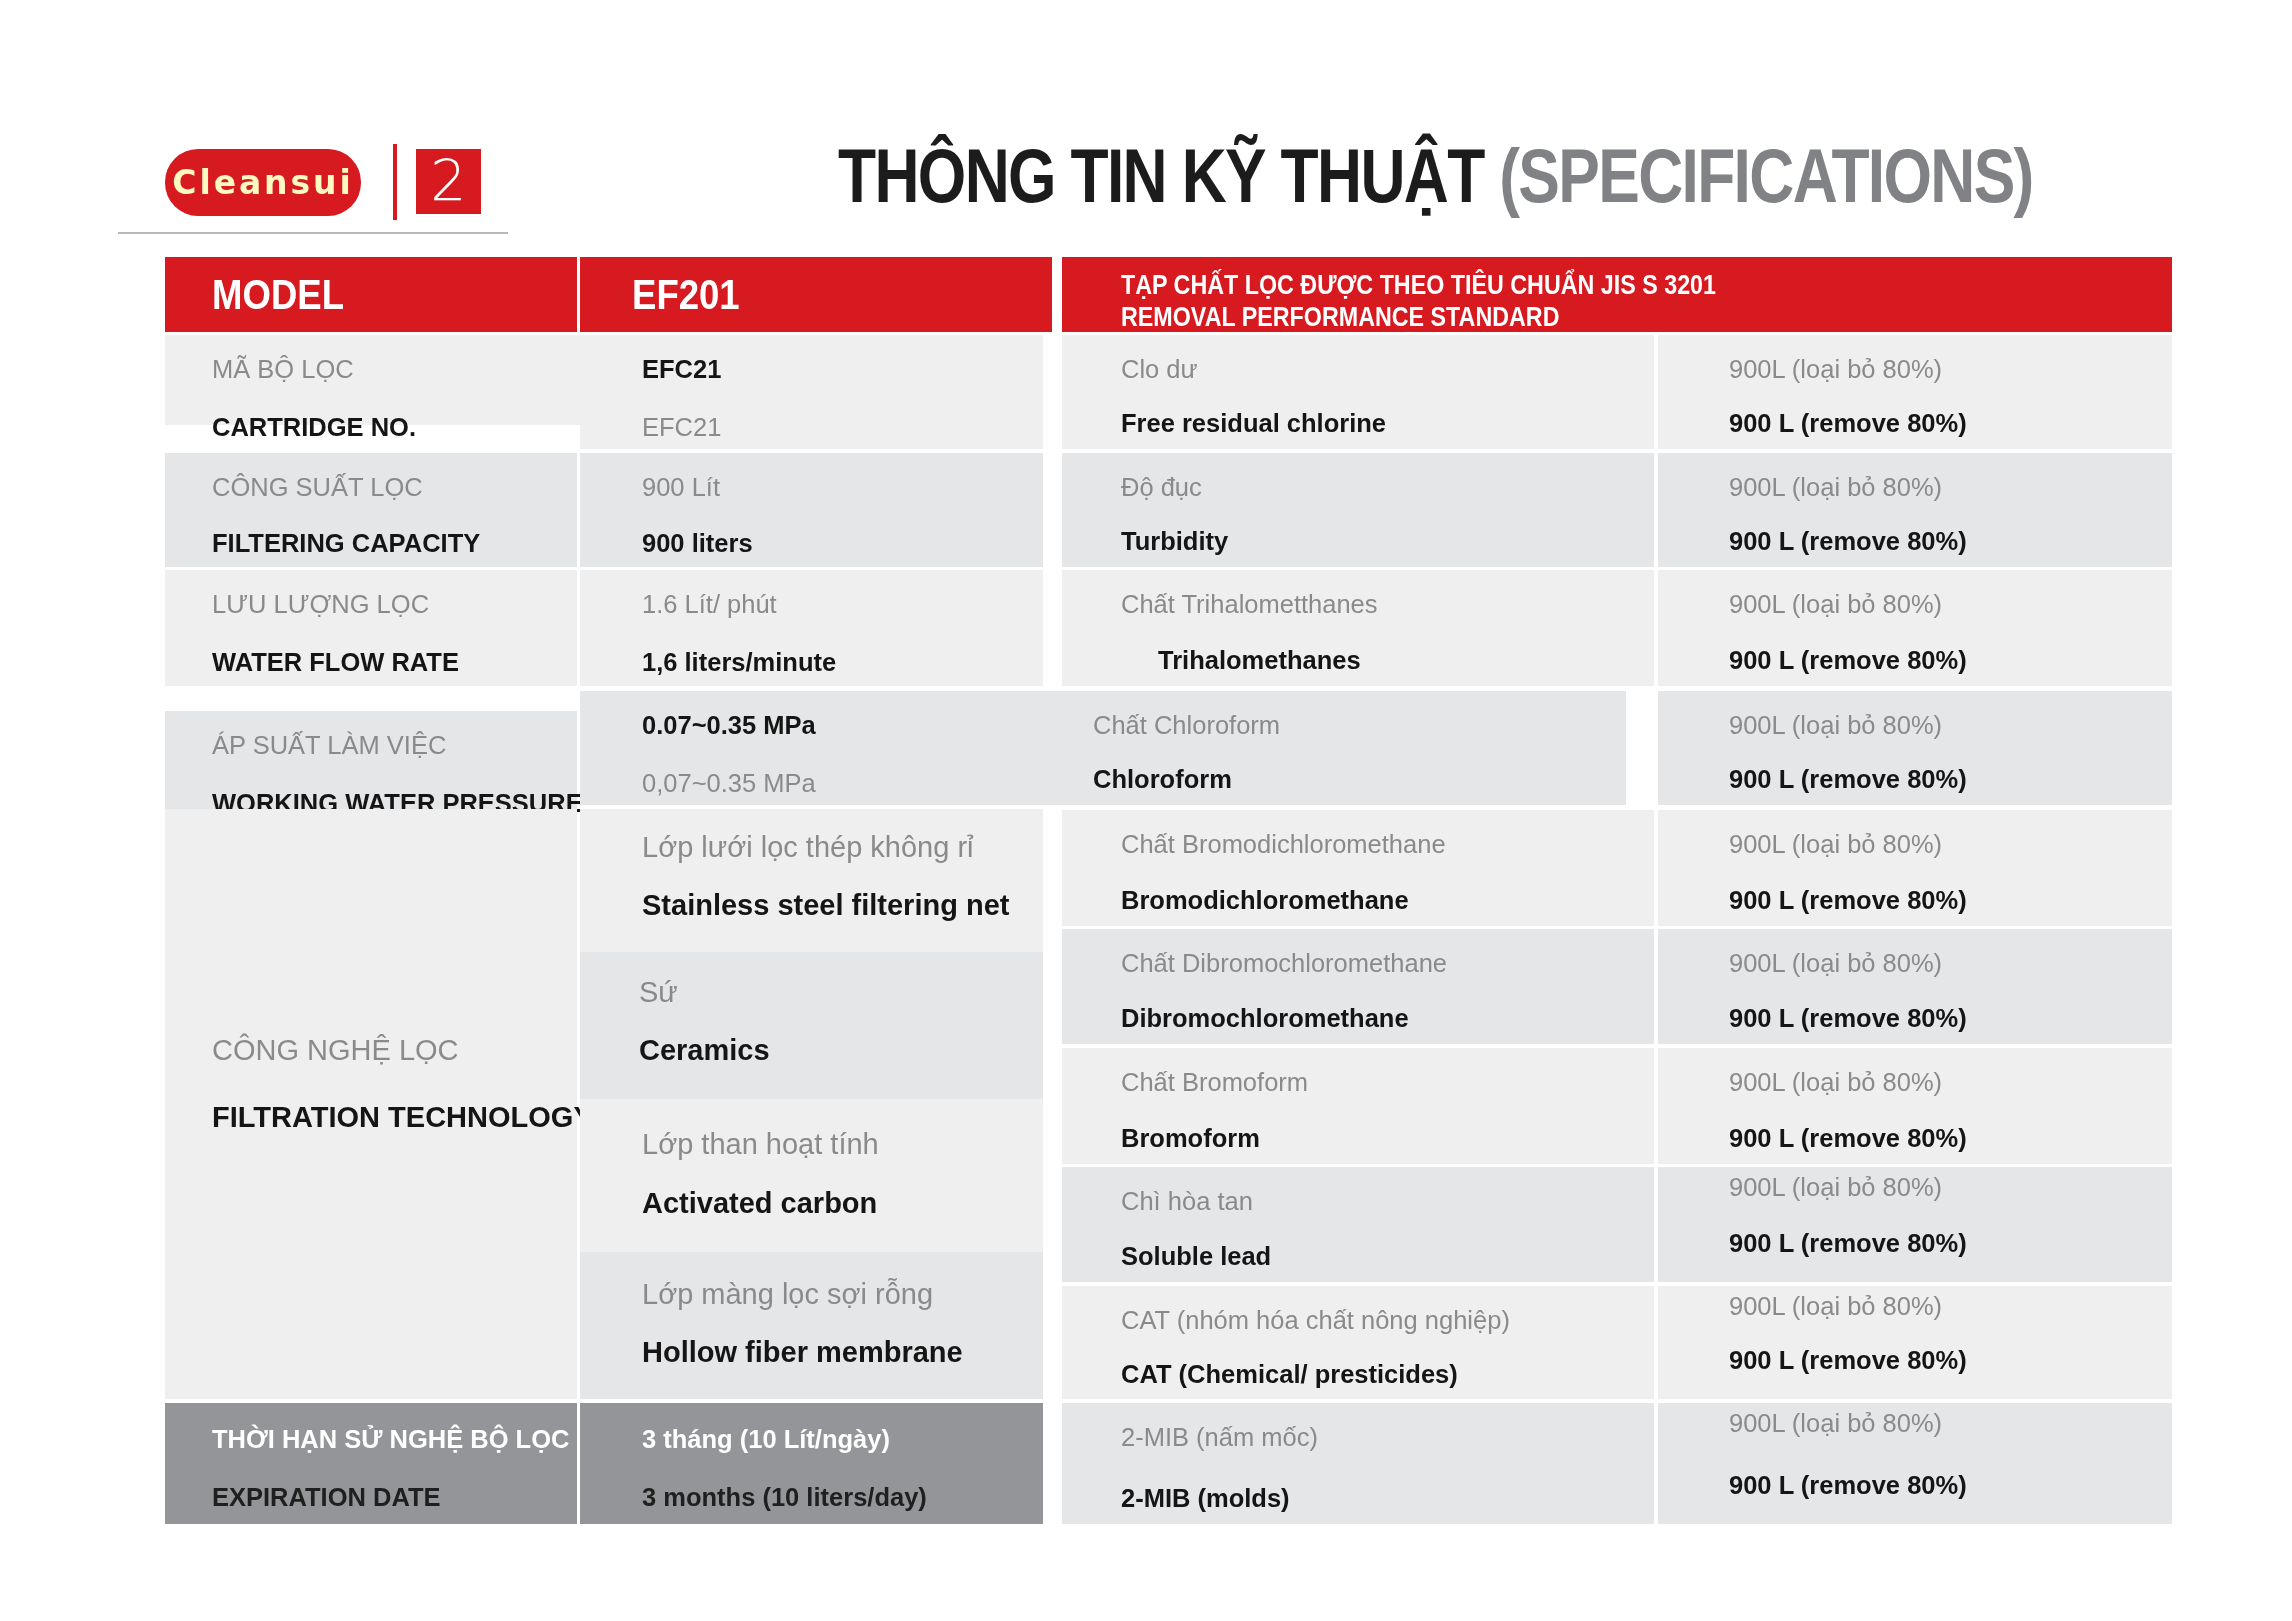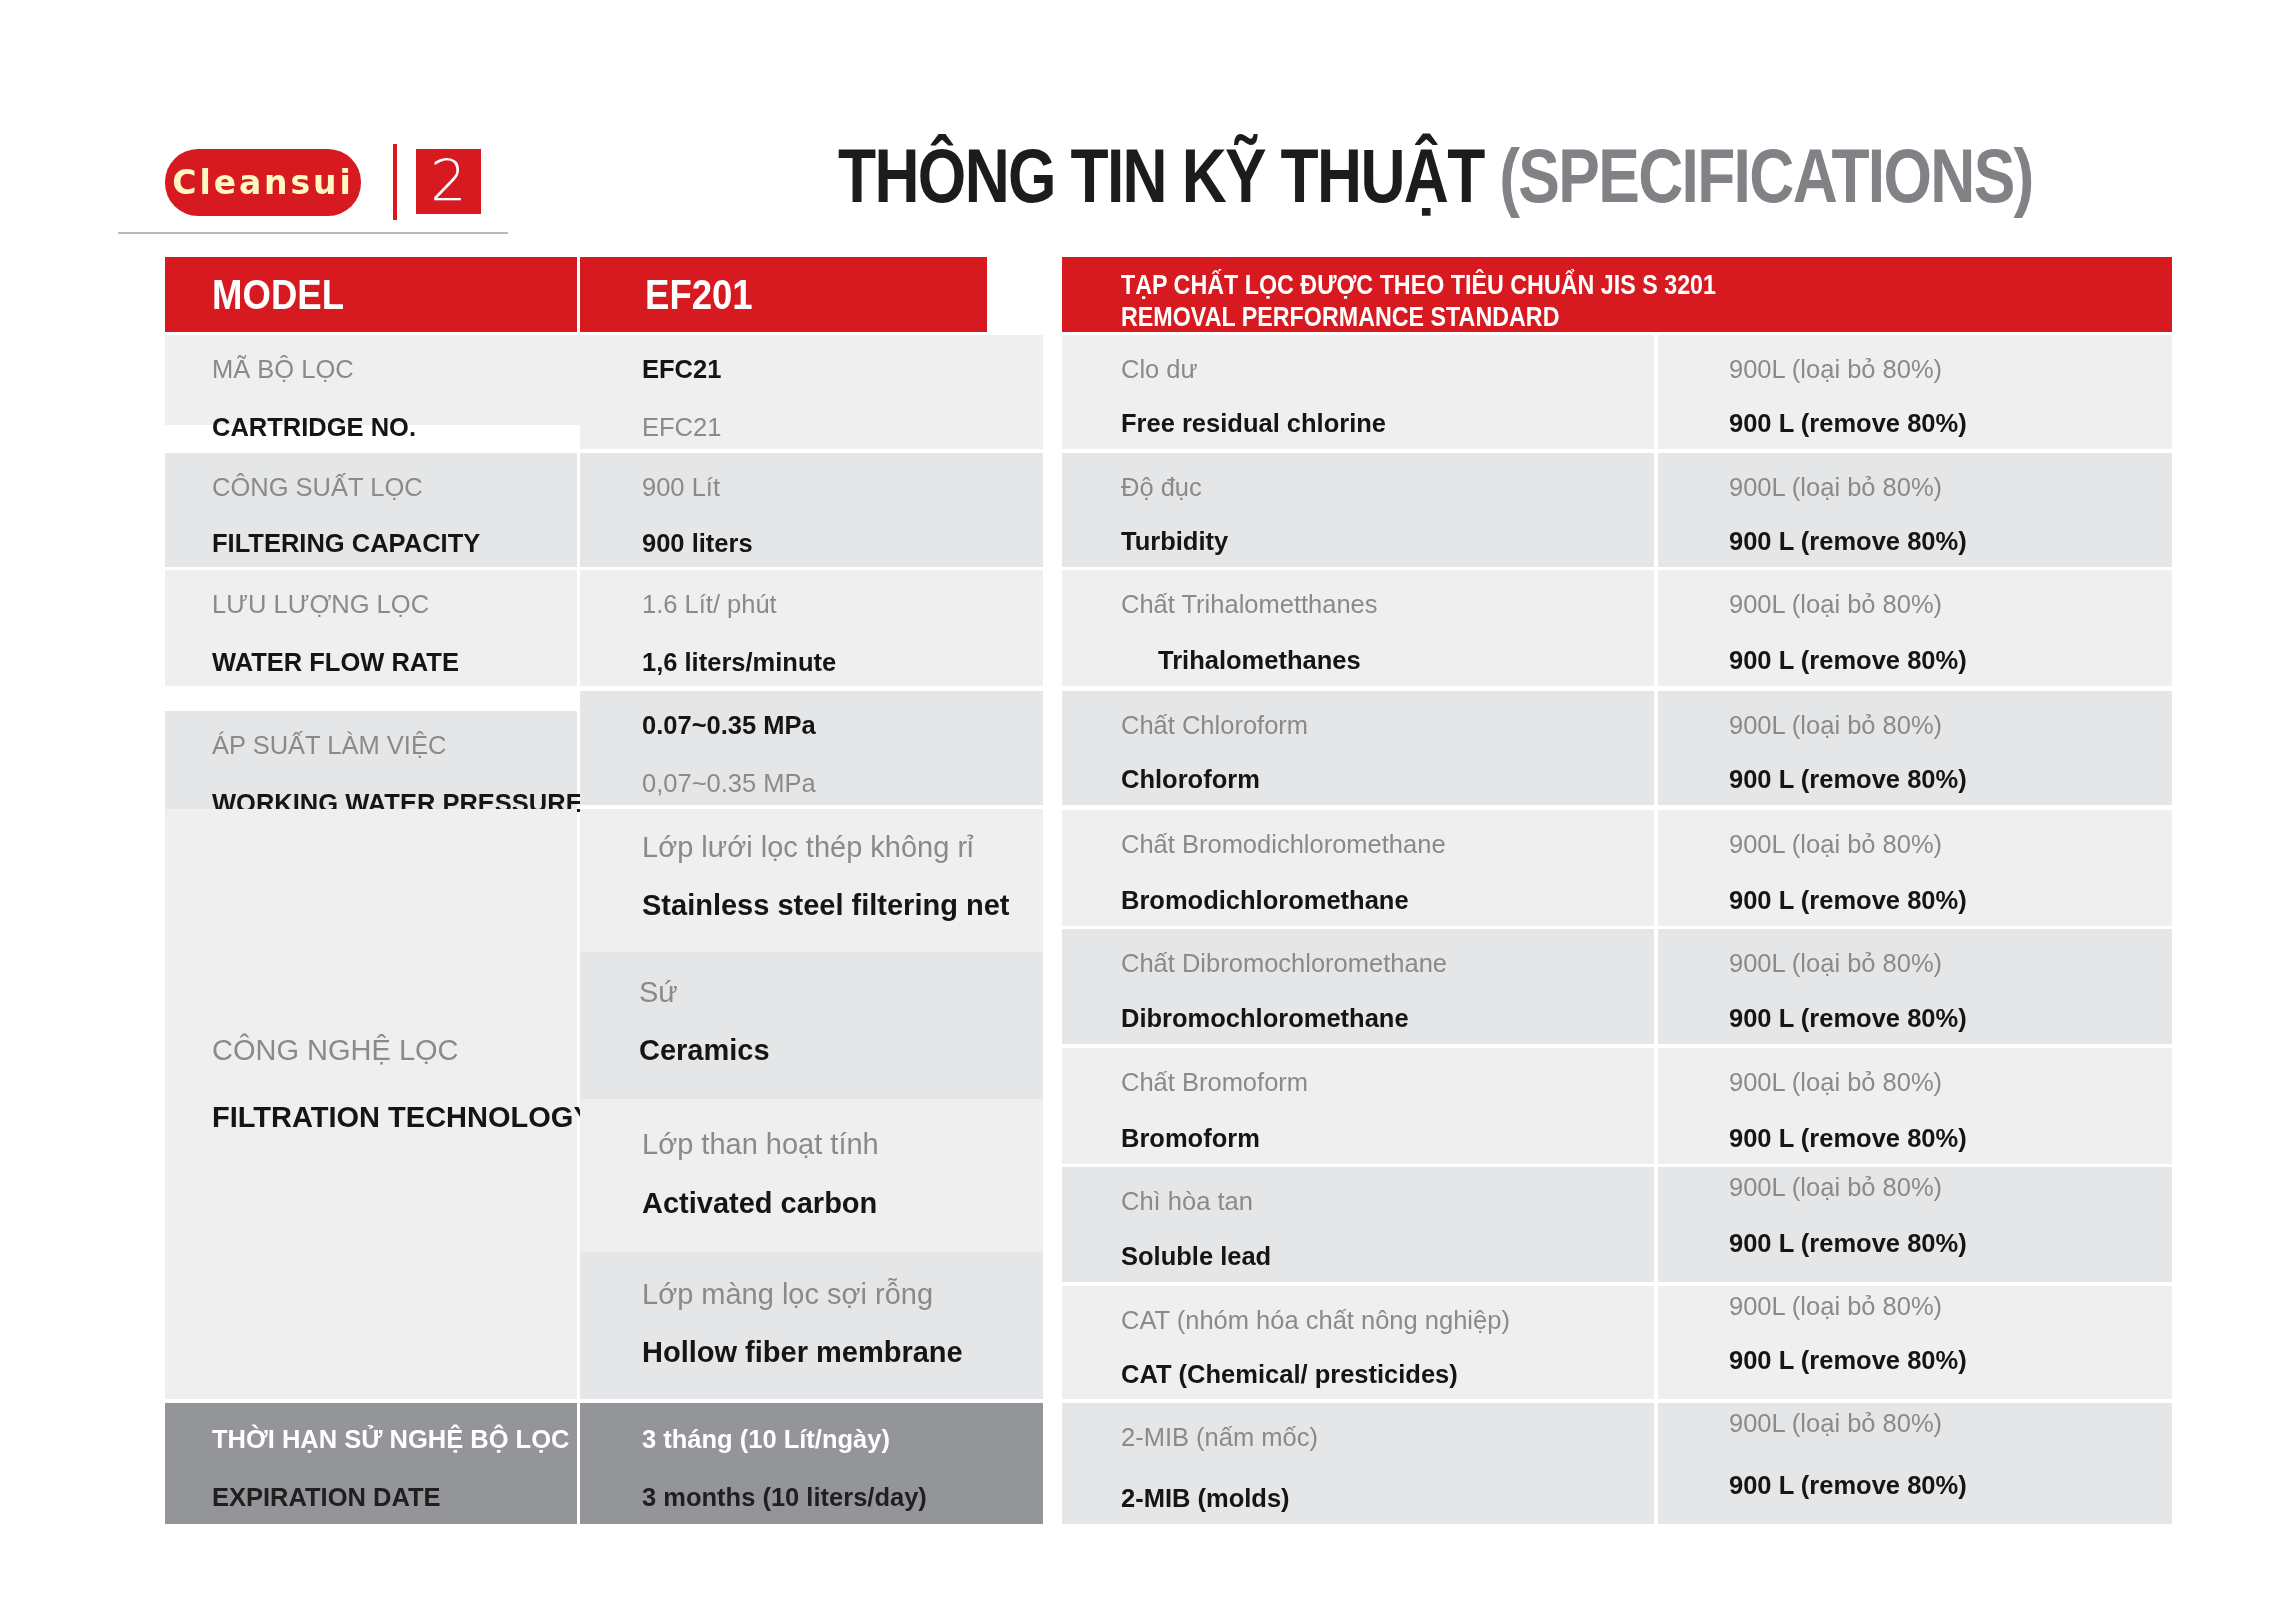--- a/index.html
+++ b/index.html
@@ -45,21 +45,21 @@
 <div class="abs logo-rule"></div>
 
 <div class="abs title">
   <span class="vn">THÔNG TIN KỸ THUẬT</span>
   <span class="en">(SPECIFICATIONS)</span>
 </div>
 
 <div class="abs hdr hdr-big" style="left:165px;top:257px;width:412px;height:75px;">
     <span>MODEL</span>
   </div>
-<div class="abs hdr hdr-big" style="left:580px;top:257px;width:407px;height:75px;padding-left:65px;text-align:right;">
+<div class="abs hdr hdr-big" style="left:580px;top:257px;width:472px;height:75px;padding-left:52px;text-align:right;">
     <span>EF201</span>
   </div>
 
 <div class="abs light" style="left:165px;top:335px;width:412px;height:90px;padding-left:39px;">
   <span class="l1" style="top:19.6px;">MÃ BỘ LỌC</span>
   <span class="l2" style="top:78px;">CARTRIDGE NO.</span>
 </div>
 <div class="abs light" style="left:580px;top:335px;width:463px;height:114px;">
   <span class="l2" style="top:19.6px;left:62px;">EFC21</span>
   <span class="l1" style="top:78px;left:62px;">EFC21</span>
@@ -145,21 +145,21 @@
          <span class="l2" style="top:74px;left:71px;">900 L (remove 80%)</span>
        </div>
     <div class="abs light" style="left:1062px;top:570px;width:592px;height:116px;">
          <span class="l1" style="top:19.6px;left:59px;">Chất Trihalometthanes</span>
          <span class="l2" style="top:76px;left:58px;margin-left:38px;">Trihalomethanes</span>
        </div>
        <div class="abs light" style="left:1658px;top:570px;width:514px;height:116px;">
          <span class="l1" style="top:19.6px;left:71px;">900L (loại bỏ 80%)</span>
          <span class="l2" style="top:76px;left:71px;">900 L (remove 80%)</span>
        </div>
-    <div class="abs dark" style="left:1062px;top:691px;width:592px;height:114px;">
+    <div class="abs dark" style="left:1034px;top:691px;width:592px;height:114px;">
          <span class="l1" style="top:19.6px;left:59px;">Chất Chloroform</span>
          <span class="l2" style="top:74px;left:59px;">Chloroform</span>
        </div>
        <div class="abs dark" style="left:1658px;top:691px;width:514px;height:114px;">
          <span class="l1" style="top:19.6px;left:71px;">900L (loại bỏ 80%)</span>
          <span class="l2" style="top:74px;left:71px;">900 L (remove 80%)</span>
        </div>
     <div class="abs light" style="left:1062px;top:810px;width:592px;height:116px;">
          <span class="l1" style="top:19.6px;left:59px;">Chất Bromodichloromethane</span>
          <span class="l2" style="top:76px;left:59px;">Bromodichloromethane</span>

